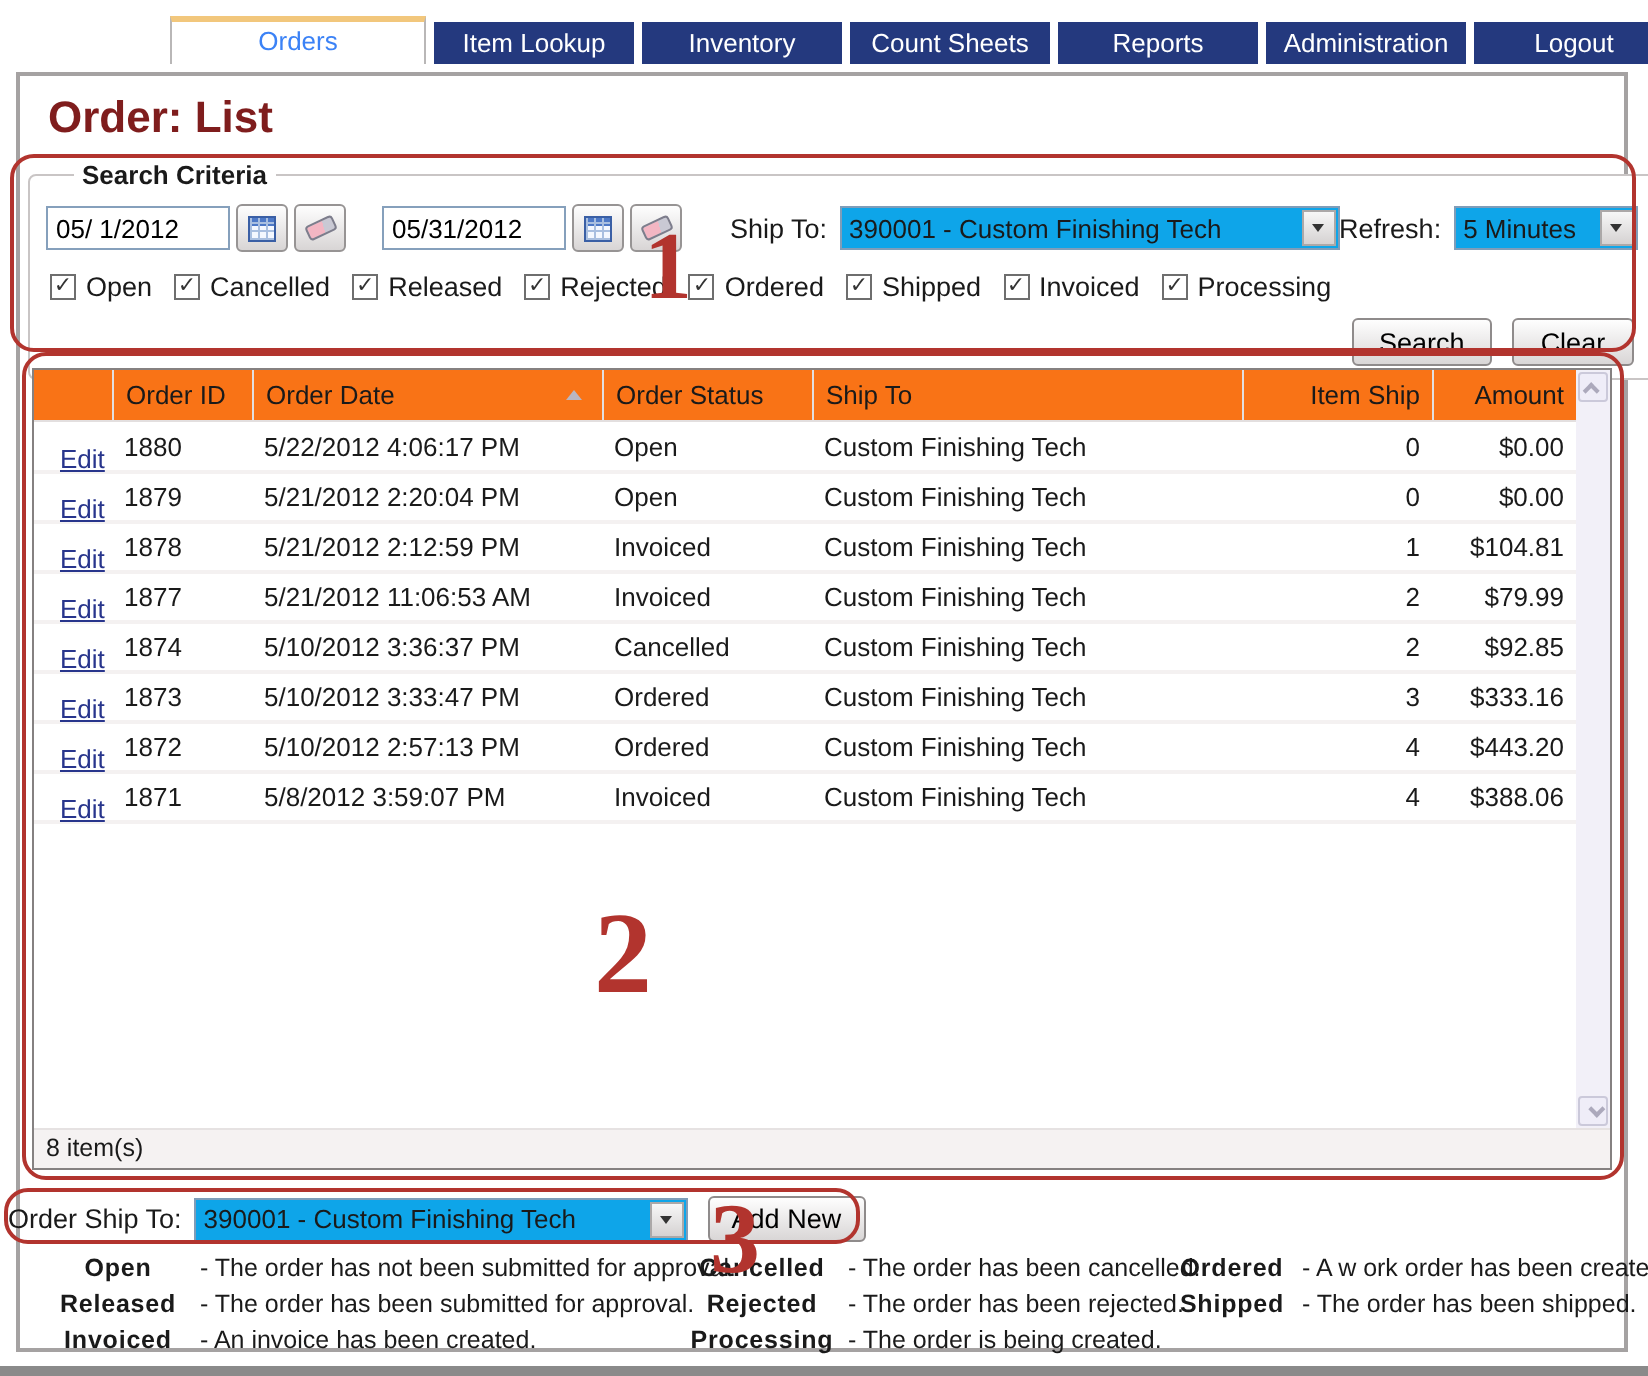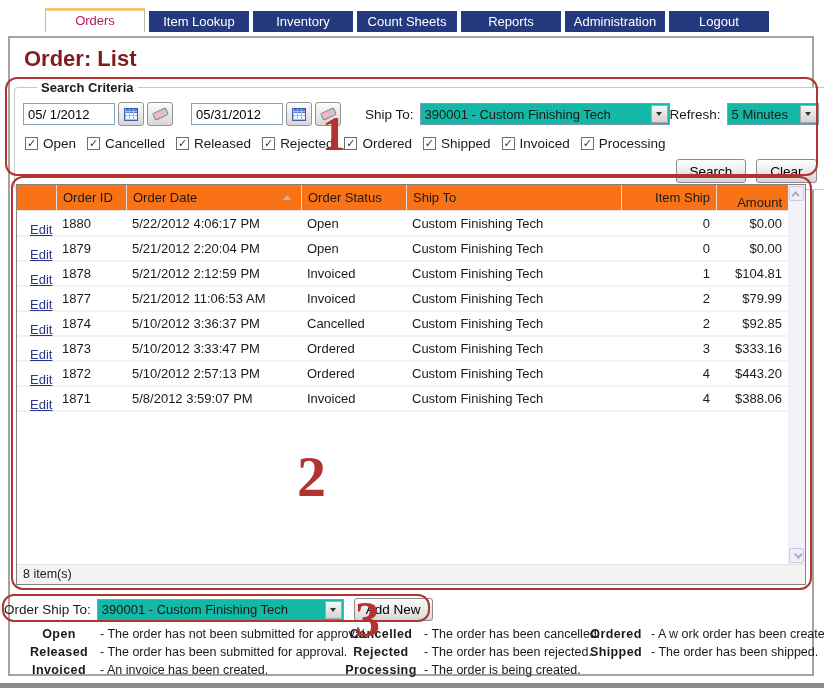--- a/index.html
+++ b/index.html
@@ -4,22 +4,22 @@
 <style>
   * { margin:0; padding:0; box-sizing:border-box; }
   html,body { background:#fff; }
   .page { position:relative; width:824px; height:688px; overflow:hidden; background:#fff;
           font-family:"Liberation Sans", sans-serif; color:#1a1a1a; }
 
   
   .tabbar { position:absolute; left:45px; top:8px; height:24px; display:flex; align-items:flex-end; gap:4px; }
   .tab { width:100px; height:21px; line-height:21px; text-align:center; font-size:13px;
          background:var(--tab-navy,#24397E); color:#fff; cursor:pointer; }
-  .tab.active { width:100px; height:24px; line-height:19px; background:#fff; color:#be185d;
-         border:1px solid #B9B7B7; border-bottom:none; border-top:3px solid var(--tab-accent,#F2C77C); }
+  .tab.active { width:128px; height:24px; line-height:19px; background:#fff; color:#3b82f6;
+         border:1px solid #B9B7B7; border-bottom:none; border-top:3px solid var(--tab-accent,#F2C77C);margin-left:40px; }
 
   
   .contentbox { position:absolute; left:8px; top:36px; width:806px; height:640px;
                 border:2px solid #A5A2A2; background:#fff; }
   .pagetitle { position:absolute; left:24px; top:46px; font-size:22px; font-weight:bold; color:#7f1d1d; }
 
   
   fieldset.search { position:absolute; left:14px; top:80px; width:792px;
                     border:1px solid #C9C5C5; border-radius:4px; padding:4px 8px 6px; background:#fff; }
   fieldset.search legend { font-size:13px; font-weight:bold; padding:0 4px; margin-left:14px; }
@@ -30,21 +30,21 @@
              background:linear-gradient(#FEFEFE,#D8D5D5); display:flex; align-items:center; justify-content:center; cursor:pointer; }
   .calicon { width:14px; height:13px; border:1px solid #3A5FA5;
              background-color:#F4F8FF;
              background-image:
                repeating-linear-gradient(90deg,#A9BFE0 0 1px, transparent 1px 4px),
                repeating-linear-gradient(0deg,#A9BFE0 0 1px, transparent 1px 4px),
                linear-gradient(#4E79C7 0 4px,#F4F8FF 4px); }
   .eraicon { width:15px; height:8px; border:1px solid #7D7D8C; border-radius:2px; transform:rotate(-25deg);
              background:linear-gradient(100deg,#F3B6C3 0 60%,#C9C9D4 60%); }
   .flabel { font-size:13.5px; white-space:nowrap; }
-  .select { height:22px; border:1px solid #7F9DB9; background:#14b8a6; display:flex; align-items:center;
+  .select { height:22px; border:1px solid #7F9DB9; background:#0ea5e9; display:flex; align-items:center;
             font-size:13px; padding:0 20px 0 4px; position:relative; cursor:pointer; }
   .selarrow { position:absolute; right:1px; top:1px; bottom:1px; width:17px;
               background:linear-gradient(#F7F7F7,#D5D2D2); border:1px solid #ABA8A8;
               display:flex; align-items:center; justify-content:center; }
   .tri-down { width:0; height:0; border-left:3.5px solid transparent; border-right:3.5px solid transparent;
               border-top:4px solid #333; }
   .srow2 { display:flex; align-items:center; gap:11px; margin:10px 0 0 2px; }
   .cbitem { display:flex; align-items:center; font-size:13.5px; cursor:pointer; }
   .cbox { width:13px; height:13px; border:1px solid #6E6E6E; background:#fff; font-size:11px;
           line-height:11px; text-align:center; color:#333; margin-right:5px; }
@@ -53,21 +53,21 @@
          border:1px solid #8F8B8B; border-radius:3px; background:linear-gradient(#FEFEFE,#D9D6D6); cursor:pointer; }
 
   
   .tablebox { position:absolute; left:16px; top:184px; width:790px; height:401px;
               border:1px solid #858181; background:#fff; }
   .thead { position:absolute; left:0; top:0; width:771px; height:26px; background:#f97316;
            border-bottom:1px solid #E3DFDF; display:flex; }
   .hc { display:flex; align-items:center; font-size:13px; padding:0 6px; flex:none;
         border-left:1px solid #E3DFDF; cursor:pointer; }
   .thead .hc:first-child { border-left:none; }
-  .w0{width:39px;margin-top:11px;} .w1{width:70px;} .w2{width:175px;} .w3{width:105px;} .w4{width:215px;} .w5{width:95px;} .w6{width:72px;align-items:flex-end;}
+  .w0{width:39px;margin-top:11px;} .w1{width:70px;} .w2{width:175px;} .w3{width:105px;} .w4{width:215px;} .w5{width:95px;} .w6{width:72px;}
   .hc.w2 { justify-content:space-between; }
   .hc.w5,.hc.w6 { justify-content:flex-end; }
   .sortasc { width:0; height:0; border-left:4px solid transparent; border-right:4px solid transparent;
              border-bottom:5px solid #B9B6C2; margin-right:4px; }
   .trows { position:absolute; left:0; top:27px; width:771px; }
   .trow { display:flex; height:25px; border-bottom:2px solid #F4F1F1; background:#fff; }
   .rc { display:flex; align-items:center; font-size:13px; padding:0 6px; flex:none; }
   .rc.editcell { padding-left:13px; }
   .rc.num { justify-content:flex-end; }
   .editlink { color:var(--link-blue,#28358C); text-decoration:underline; font-size:13px; cursor:pointer; }

